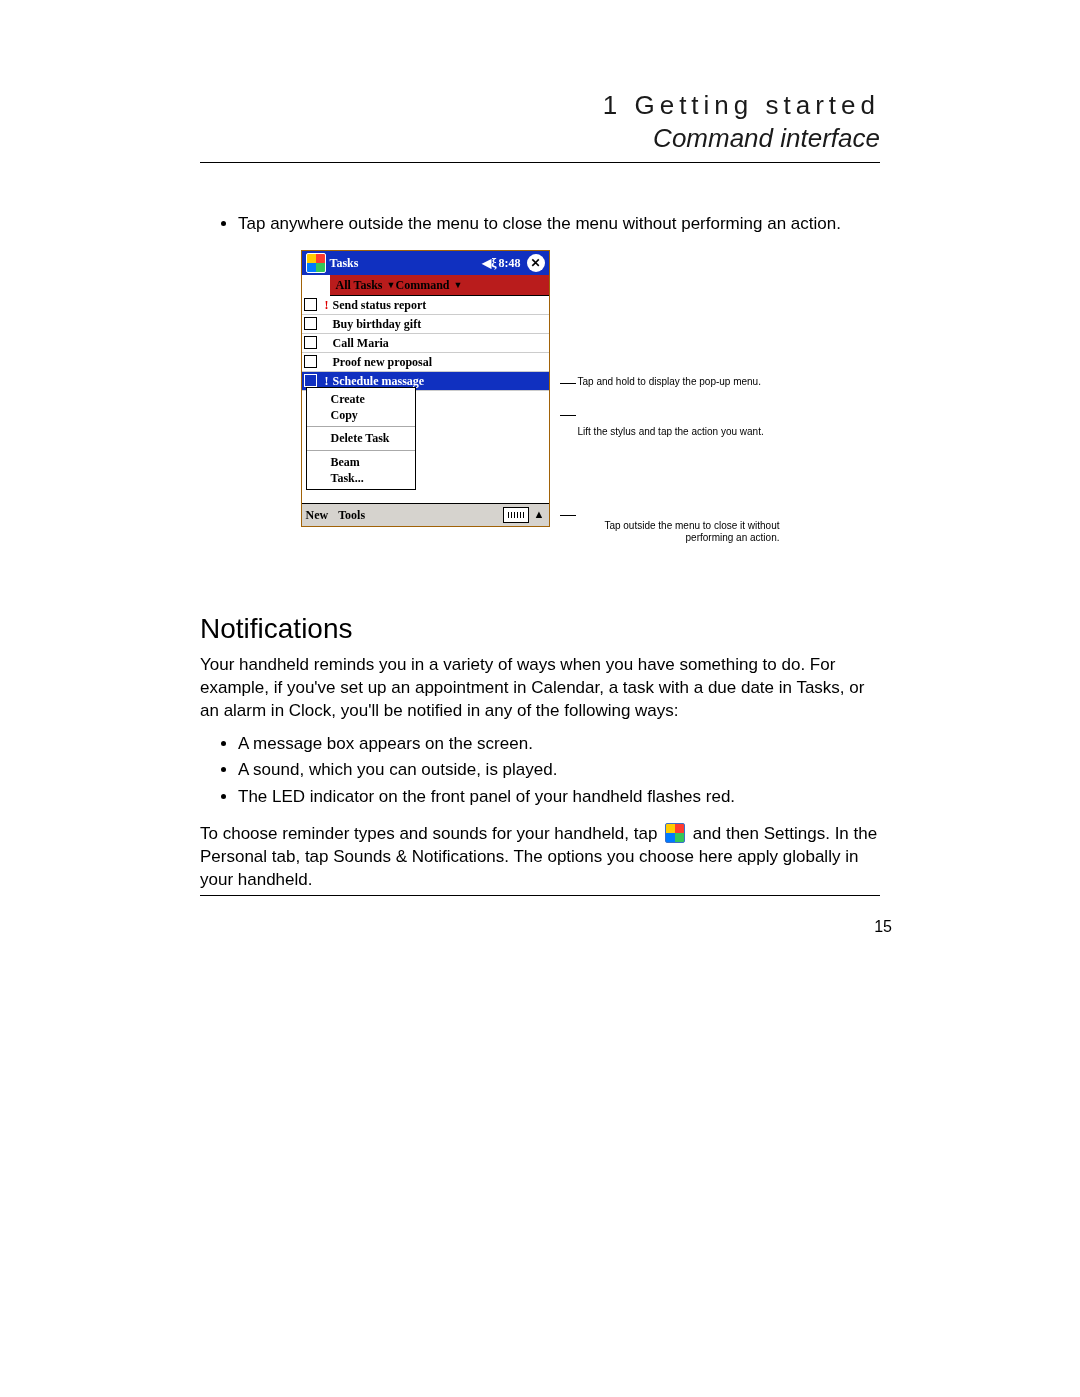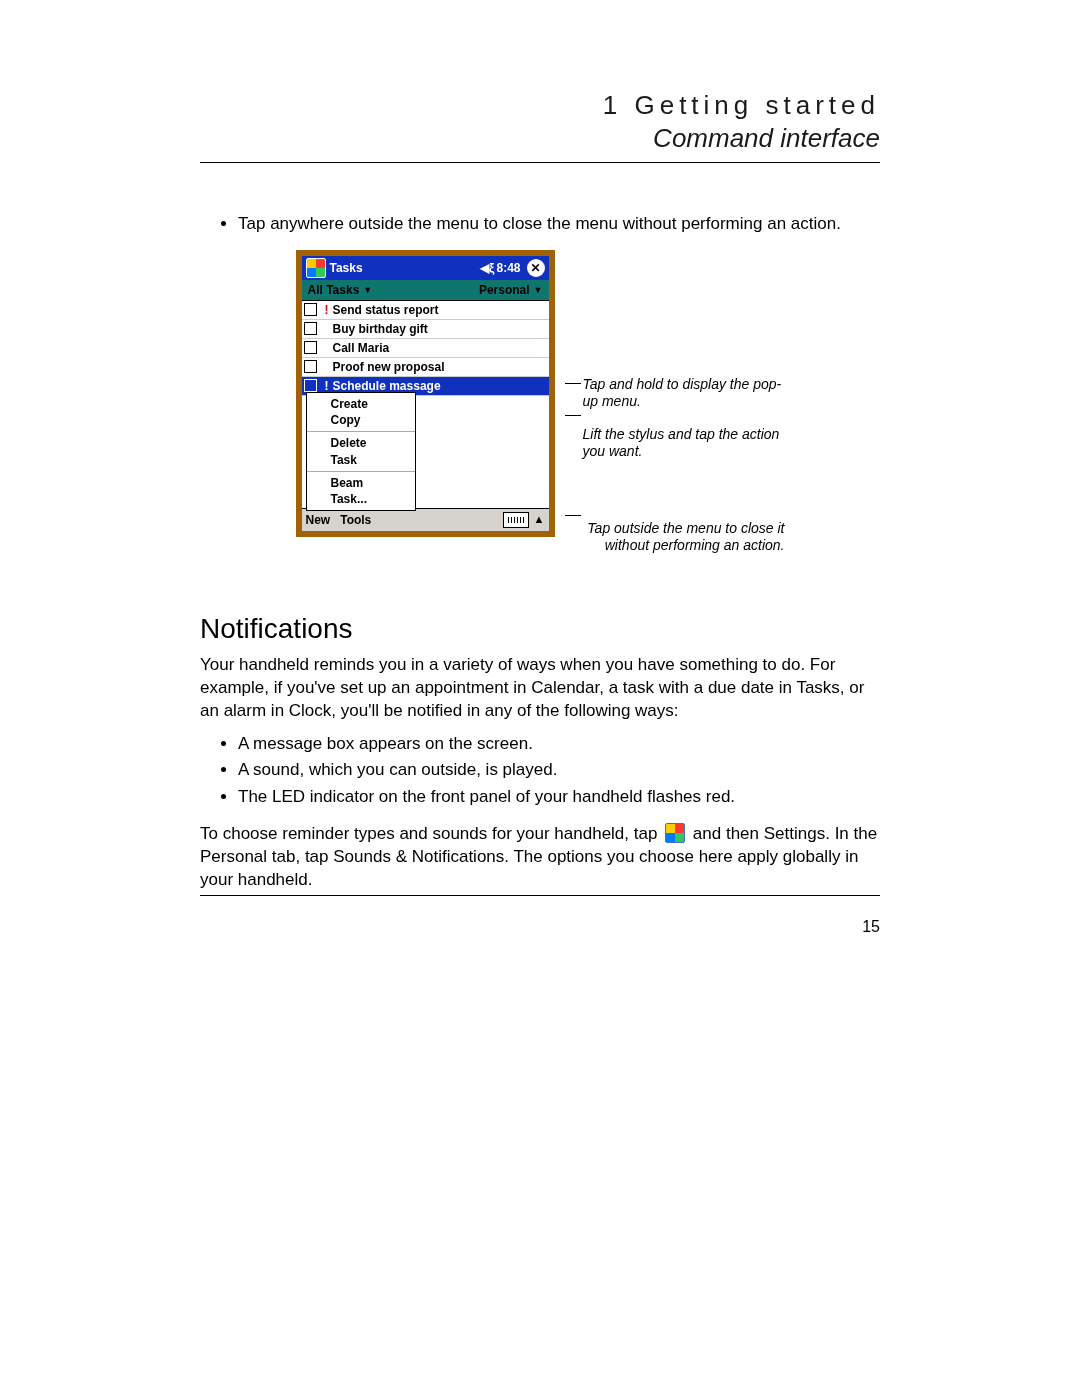--- a/index.html
+++ b/index.html
@@ -6,55 +6,55 @@
   .page{width:1080px;height:1024px;position:relative;box-sizing:border-box;padding:90px 200px 60px 200px;}
   .header{text-align:right;margin-bottom:8px;}
   .header .h1{font-size:26px;letter-spacing:5px;color:#1a1a1a;}
   .header .h2{font-size:26px;font-style:italic;color:#1a1a1a;margin-top:2px;}
   .rule{border:none;border-top:1.5px solid #000;margin:6px 0 50px 0;}
   .content{font-size:17px;line-height:1.35;}
   .bullets{padding-left:38px;margin:0 0 14px 0;}
   .bullets li{margin-bottom:4px;}
   .sect-title{font-size:28px;font-weight:400;margin-top:30px;margin-bottom:6px;}
   .para{margin:0 0 10px 0;}
-  .pageno{position:absolute;bottom:88px;right:200px;font-size:16px;}
+  .pageno{position:absolute;bottom:88px;right:188px;font-size:16px;}
   .footer-rule{position:absolute;bottom:120px;left:200px;right:200px;border:none;border-top:1px solid #000;}
 
   
   .figwrap{display:flex;justify-content:center;margin:6px 0 18px 0;}
   .figrow{display:flex;align-items:flex-start;}
-  .device{width:247px;border:6px solid #a16207;font-family:Liberation Sans, sans-serif;font-size:12px;background:#fff;position:relative;}
+  .device{width:247px;border:1px solid #a16207;font-family:Liberation Serif, serif;font-size:12px;background:#fff;position:relative;}
   .titlebar{background:#1030c0;color:#fff;display:flex;align-items:center;height:24px;padding:0 4px;}
   .winflag{width:18px;height:18px;display:inline-block;margin-right:4px;border:1px solid #fff;background:
     conic-gradient(from 0deg, #ff3b30 0 25%, #34c759 0 50%, #007aff 0 75%, #ffcc00 0 100%);
     border-radius:2px;}
   .titlebar .title{font-weight:bold;flex:1;}
   .speaker{font-weight:bold;margin-right:2px;}
   .titletime{font-weight:bold;margin-right:6px;}
   .closebtn{width:18px;height:18px;border-radius:50%;background:#fff;color:#000;display:flex;align-items:center;justify-content:center;font-weight:bold;}
-  .filterbar{display:flex;justify-content:space-between;align-items:center;background:#0f766e;border-bottom:1px solid #000;height:20px;padding:0 6px;font-weight:bold;}
+  .filterbar{display:flex;justify-content:flex-start;align-items:center;background:#b91c1c;border-bottom:1px solid #000;height:20px;padding:0 6px;font-weight:bold;margin-left:28px;}
   .dd{display:inline-flex;align-items:center;gap:4px;}
   .arrow{font-size:9px;}
   .tasklist{background:#fff;}
   .trow{display:flex;align-items:center;height:18px;border-bottom:1px solid #ccc;padding-left:2px;}
   .cbox{width:11px;height:11px;border:1.5px solid #000;margin-right:6px;flex:0 0 auto;}
   .flag{color:#d00;font-weight:bold;width:8px;text-align:center;margin-right:2px;}
   .trow .txt{font-weight:bold;}
   .trow.sel{background:#1030c0;color:#fff;}
   .trow.sel .cbox{border-color:#fff;}
   .popup{position:absolute;left:4px;top:136px;width:108px;background:#fff;border:1px solid #000;z-index:5;}
   .popup .mi{padding:3px 24px;font-weight:bold;border-bottom:1px solid #aaa;}
   .popup .mi:last-child{border-bottom:none;}
   .blank{height:112px;}
   .menubar{display:flex;align-items:center;height:22px;border-top:1px solid #000;background:#d6d3ce;padding:0 4px;gap:10px;font-weight:bold;position:relative;}
   .kbd{position:absolute;right:20px;top:3px;width:24px;height:14px;border:1px solid #000;background:#fff;display:flex;align-items:center;justify-content:center;}
   .kbd::before{content:"";width:16px;height:6px;background:repeating-linear-gradient(90deg,#000 0 1px,#fff 1px 3px);}
   .uparrow{position:absolute;right:4px;top:3px;font-size:11px;}
 
-  .callouts{font-size:14px;line-height:1.25;margin-left:10px;width:220px;position:relative;height:330px;font-style:italic;}
+  .callouts{font-size:10px;line-height:1.25;margin-left:10px;width:220px;position:relative;height:330px;}
   .callouts .co{position:absolute;left:18px;}
   .callouts .ln{position:absolute;left:0;width:16px;border-top:1px solid #000;}
   .co1{top:126px;} .ln1{top:133px;}
   .co2{top:176px;} .ln2{top:165px;}
   .co3{top:270px;text-align:right;} .ln3{top:265px;}
 
   .inline-flag{display:inline-block;width:18px;height:18px;vertical-align:-4px;margin:0 3px;border:1px solid #3b6fc9;background:
     conic-gradient(from 0deg, #ff3b30 0 25%, #34c759 0 50%, #007aff 0 75%, #ffcc00 0 100%);
     border-radius:2px;}
 </style>
@@ -82,21 +82,21 @@
             <span class="speaker">◀ξ</span>
             <span class="titletime">8:48</span>
             <span class="closebtn">✕</span>
           </div>
           <div class="filterbar">
             <span class="dd">
                 <span>All Tasks</span>
                 <span class="arrow">▼</span>
               </span>
             <span class="dd">
-                <span>Personal</span>
+                <span>Command</span>
                 <span class="arrow">▼</span>
               </span>
           </div>
           <div class="tasklist">
             <div class="trow">
                 <span class="cbox"></span>
                 <span class="flag">!</span>
                 <span class="txt">Send status report</span>
               </div>
             <div class="trow">

